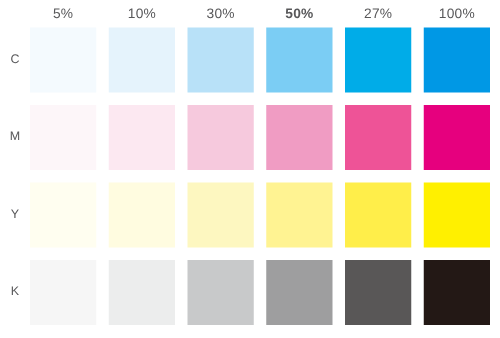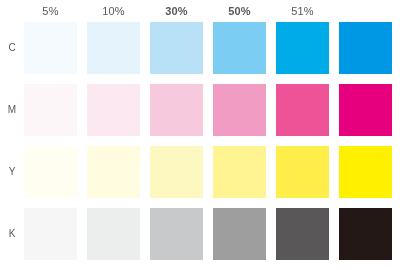--- a/index.html
+++ b/index.html
@@ -82,23 +82,24 @@
   }
 </style>
 </head>
 <body style="background-color: rgb(255, 255, 255);">
 
 <div id="chart">
 
   <div class="header-row">
     <div class="col-header" style="color: rgb(88, 88, 90);">5%</div>
     <div class="col-header" style="color: rgb(88, 88, 90);">10%</div>
-    <div class="col-header" style="color: rgb(88, 88, 90); font-weight: bold;">30%</div>
+    <div class="col-header" style="color: rgb(88, 88, 90);">30%</div>
     <div class="col-header" style="color: rgb(88, 88, 90); font-weight: bold;">50%</div>
-    <div class="col-header" style="color: rgb(88, 88, 90);">51%</div>
+    <div class="col-header" style="color: rgb(88, 88, 90);">27%</div>
+    <div class="col-header" style="color: rgb(88, 88, 90);">100%</div>
   </div>
 
   <div class="grid-body">
 
     <div class="swatch-row">
       <div class="row-label" style="color: rgb(88, 88, 90);">C</div>
       <div class="swatch-track">
         <div class="swatch" style="background-color: rgb(244, 250, 254);"></div>
         <div class="swatch" style="background-color: rgb(229, 243, 252);"></div>
         <div class="swatch" style="background-color: rgb(184, 225, 248);"></div>

